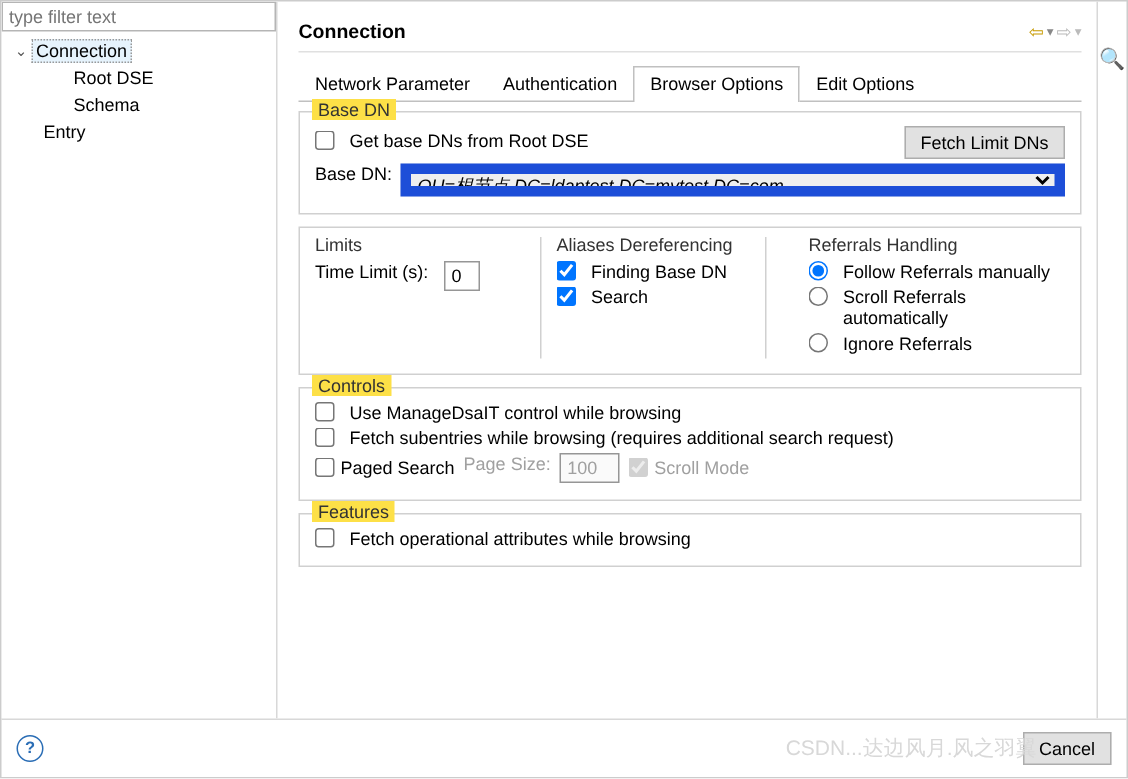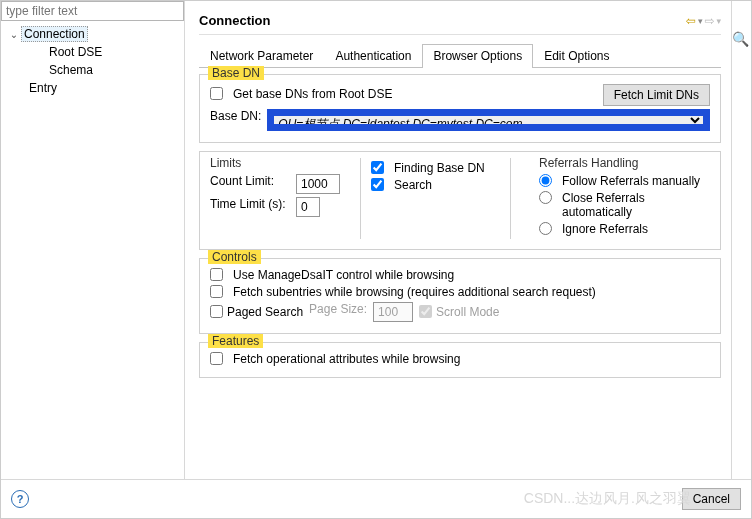--- a/index.html
+++ b/index.html
@@ -97,47 +97,44 @@
         <span>Base DN:</span>
         <select class="sel"><option>OU=根节点,DC=ldaptest,DC=mytest,DC=com</option></select>
       </div>
     </div>
 
     <div class="fieldset" style="padding-bottom:10px">
       <div class="cols3">
         <div class="col-limits">
           <div class="sub-legend">Limits</div>
           <div class="row">
-                <span style="width:80px">Count Limit:</span>
-                <input class="txt" style="width: 44px;" value="1000">
-              </div>
-          <div class="row">
                 <span style="width:80px">Time Limit (s):</span>
                 <input class="txt" style="width: 24px;" value="0">
               </div>
         </div>
         <div class="col-aliases">
+          <div class="sub-legend">Aliases Dereferencing</div>
           <label class="row">
                 <input type="checkbox" class="chk" checked="" style="">
                 <span>Finding Base DN</span>
               </label>
           <label class="row">
                 <input type="checkbox" class="chk" checked="" style="">
                 <span>Search</span>
               </label>
         </div>
         <div class="col-refs">
           <div class="sub-legend">Referrals Handling</div>
           <label class="row">
                 <input type="radio" name="ref" class="rdo" checked="" style="">
                 <span>Follow Referrals manually</span>
               </label>
           <label class="row">
                 <input type="radio" name="ref" class="rdo" style="">
-                <span>Close Referrals automatically</span>
+                <span>Scroll Referrals automatically</span>
               </label>
           <label class="row">
                 <input type="radio" name="ref" class="rdo" style="">
                 <span>Ignore Referrals</span>
               </label>
         </div>
       </div>
     </div>
 
     <div class="fieldset">

